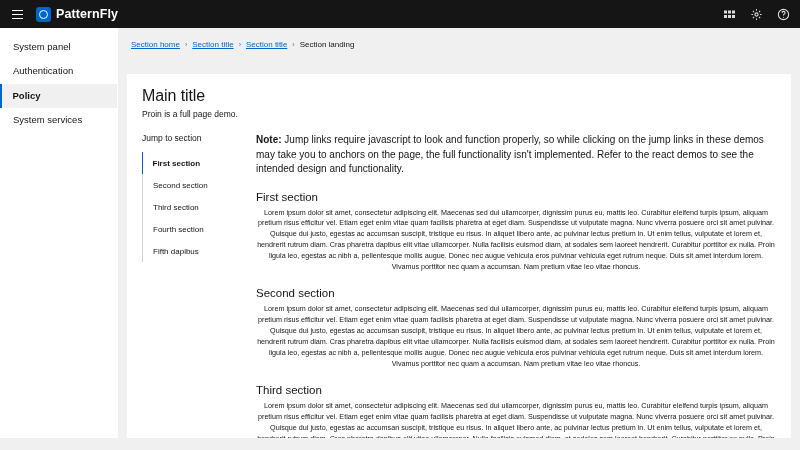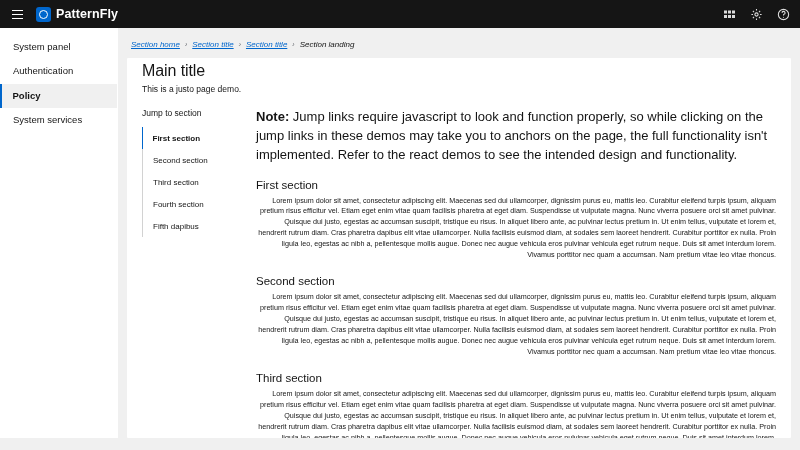--- a/index.html
+++ b/index.html
@@ -101,36 +101,35 @@
     display: flex;
     flex-direction: column;
     min-width: 0;
   }
   .breadcrumb {
     display: flex; align-items: center;
     gap: 5px;
     font-size: 8px;
     padding: 12px 0 9px 13px;
     color: #151515;
-    font-style: italic;
   }
   .breadcrumb a {
     color: #0066cc;
     text-decoration: underline;
     cursor: pointer;
   }
   .breadcrumb .sep {
     color: #6a6e73;
     font-size: 7px;
   }
   .breadcrumb .current { color: #151515; text-align: right; }
   .panel {
     background: #fff;
-    margin: 0 9px 0 9px;
-    padding: 4px 15px 0 15px;
+    margin: 16px 9px 0 9px;
+    padding: 13px 15px 0 15px;
     flex: 1;
     min-height: 0;
     overflow: hidden;
     border-radius: 1px;
   }
   h1.title {
     font-size: 16px;
     margin: 0 0 4px 0;
     font-weight: normal;
     letter-spacing: -.1px;
@@ -166,37 +165,37 @@
     border-left: 1.5px solid #0066cc;
     margin-left: -1.5px;
     font-weight: bold;
   }
   .sections {
     flex: 1;
     min-width: 0;
     padding-left: 14px;
   }
   .note {
-    font-size: 13px;
+    font-size: 10px;
     line-height: 1.45;
     margin-bottom: 14px;
     color: #151515;
   }
   .note b { font-weight: bold; }
   h2.sec-title {
     font-size: 11.5px;
     font-weight: normal;
     margin: 0 0 5px 0;
   }
   .sec { margin-bottom: 14px; }
   .sec p {
     font-size: 7.2px;
     line-height: 1.52;
     margin: 0;
-    text-align: right;
+    text-align: center;
     color: #151515;
   }
 </style>
 </head>
 <body>
 
 <div class="masthead">
   <div class="hamburger">
     <span></span>
     <span></span>
@@ -250,21 +249,21 @@
       <span class="sep">›</span>
       <a>Section title</a>
       <span class="sep">›</span>
       <a>Section title</a>
       <span class="sep">›</span>
       <span class="current">Section landing</span>
     </div>
 
     <div class="panel">
       <h1 class="title">Main title</h1>
-      <p class="subtitle">This is a justo page demo.</p>
+      <p class="subtitle">Proin is a full page demo.</p>
 
       <div class="split">
 
         <div class="jump">
           <div class="jump-label">Jump to section</div>
           <div class="jump-list">
             <div class="jump-item active">First section</div>
             <div class="jump-item">Second section</div>
             <div class="jump-item">Third section</div>
             <div class="jump-item">Fourth section</div>

